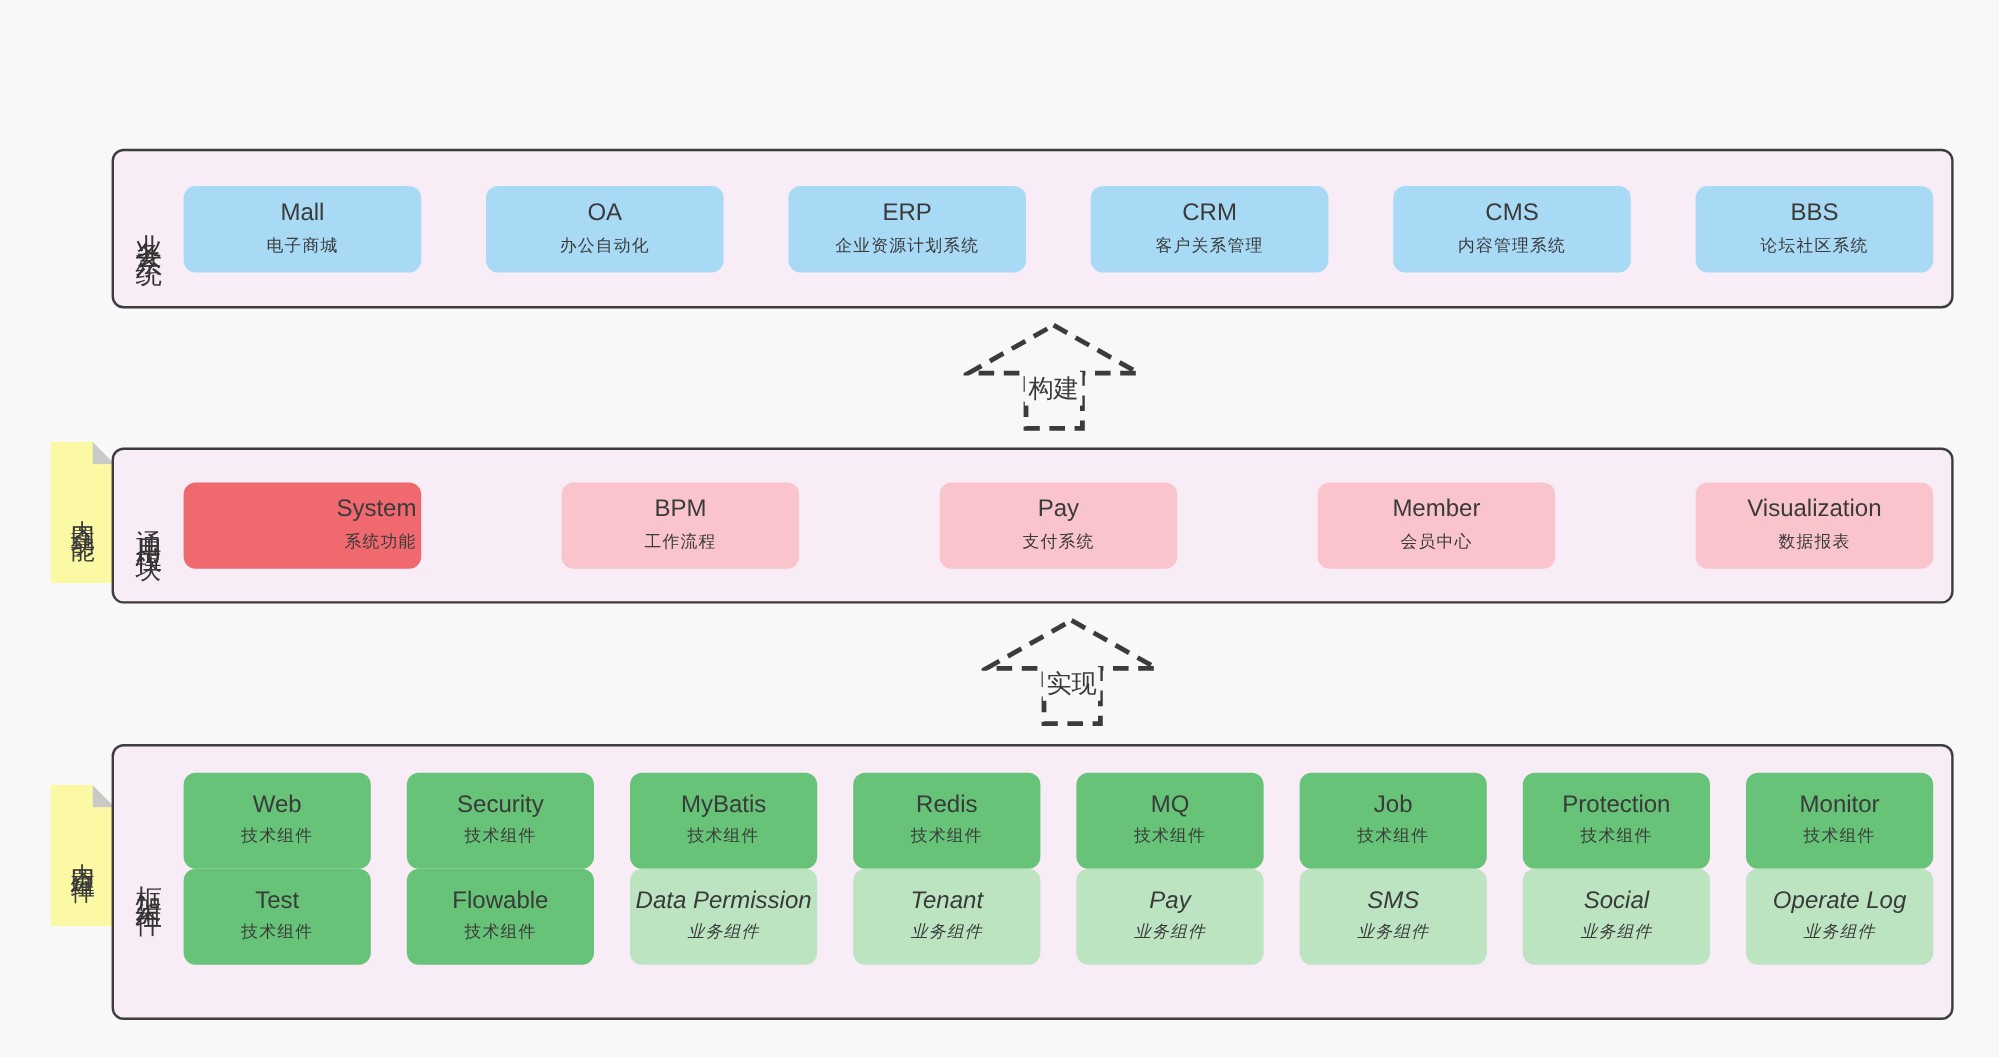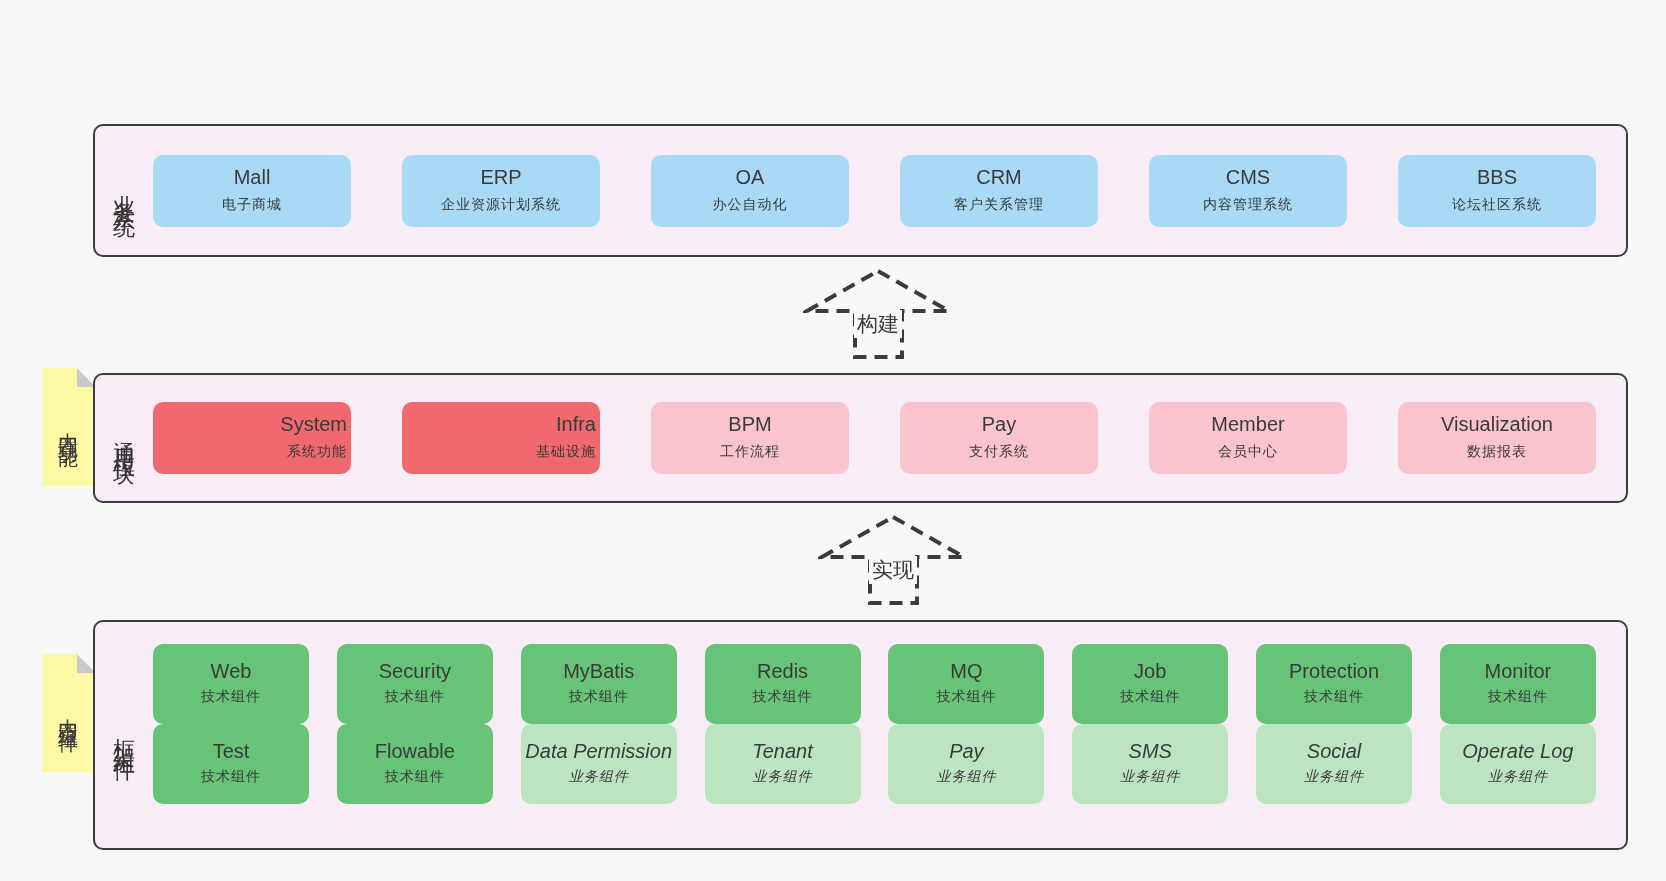--- a/index.html
+++ b/index.html
@@ -25,21 +25,21 @@
   .container.mid{top:373px;height:130px;}
   .container.bot{top:620px;height:230px;}
 
   .vlabel{
     flex:0 0 58px;width:58px;
     display:flex;align-items:center;justify-content:center;
     writing-mode:vertical-rl;text-orientation:upright;
     font-size:22px;letter-spacing:7px;color:#333;
   }
 
-  .content{flex:1;margin-right:30px;min-width:0;}
+  .content{flex:1;margin-right:15px;min-width:0;}
   .top .content,.mid .content{display:flex;align-items:center;}
   .top .row,.mid .row{width:100%;display:flex;justify-content:space-between;}
   .bot .content{display:flex;flex-direction:column;padding-top:22px;box-sizing:border-box;}
   .bot .row{display:flex;justify-content:space-between;}
 
   
   .box{
     border-radius:10px;box-sizing:border-box;
     display:flex;flex-direction:column;align-items:center;justify-content:center;
     text-align:center;line-height:27px;padding:0 4px;
@@ -107,27 +107,27 @@
     <div class="vlabel">业务系统</div>
     <div class="content">
       <div class="row">
 
           <div class="box blue">
             <div class="en">Mall</div>
             <div class="zh">电子商城</div>
           </div>
 
           <div class="box blue">
+            <div class="en">OA</div>
+            <div class="zh">办公自动化</div>
+          </div>
+
+          <div class="box blue">
             <div class="en">ERP</div>
             <div class="zh">企业资源计划系统</div>
-          </div>
-
-          <div class="box blue">
-            <div class="en">OA</div>
-            <div class="zh">办公自动化</div>
           </div>
 
           <div class="box blue">
             <div class="en">CRM</div>
             <div class="zh">客户关系管理</div>
           </div>
 
           <div class="box blue">
             <div class="en">CMS</div>
             <div class="zh">内容管理系统</div>
@@ -151,24 +151,20 @@
   <div class="container mid">
     <div class="vlabel">通用模块</div>
     <div class="content">
       <div class="row">
 
           <div class="box red">
             <div class="en">System</div>
             <div class="zh">系统功能</div>
           </div>
 
-          <div class="box red">
-            <div class="en">Infra</div>
-            <div class="zh">基础设施</div>
-          </div>
 
           <div class="box pink">
             <div class="en">BPM</div>
             <div class="zh">工作流程</div>
           </div>
 
           <div class="box pink">
             <div class="en">Pay</div>
             <div class="zh">支付系统</div>
           </div>

